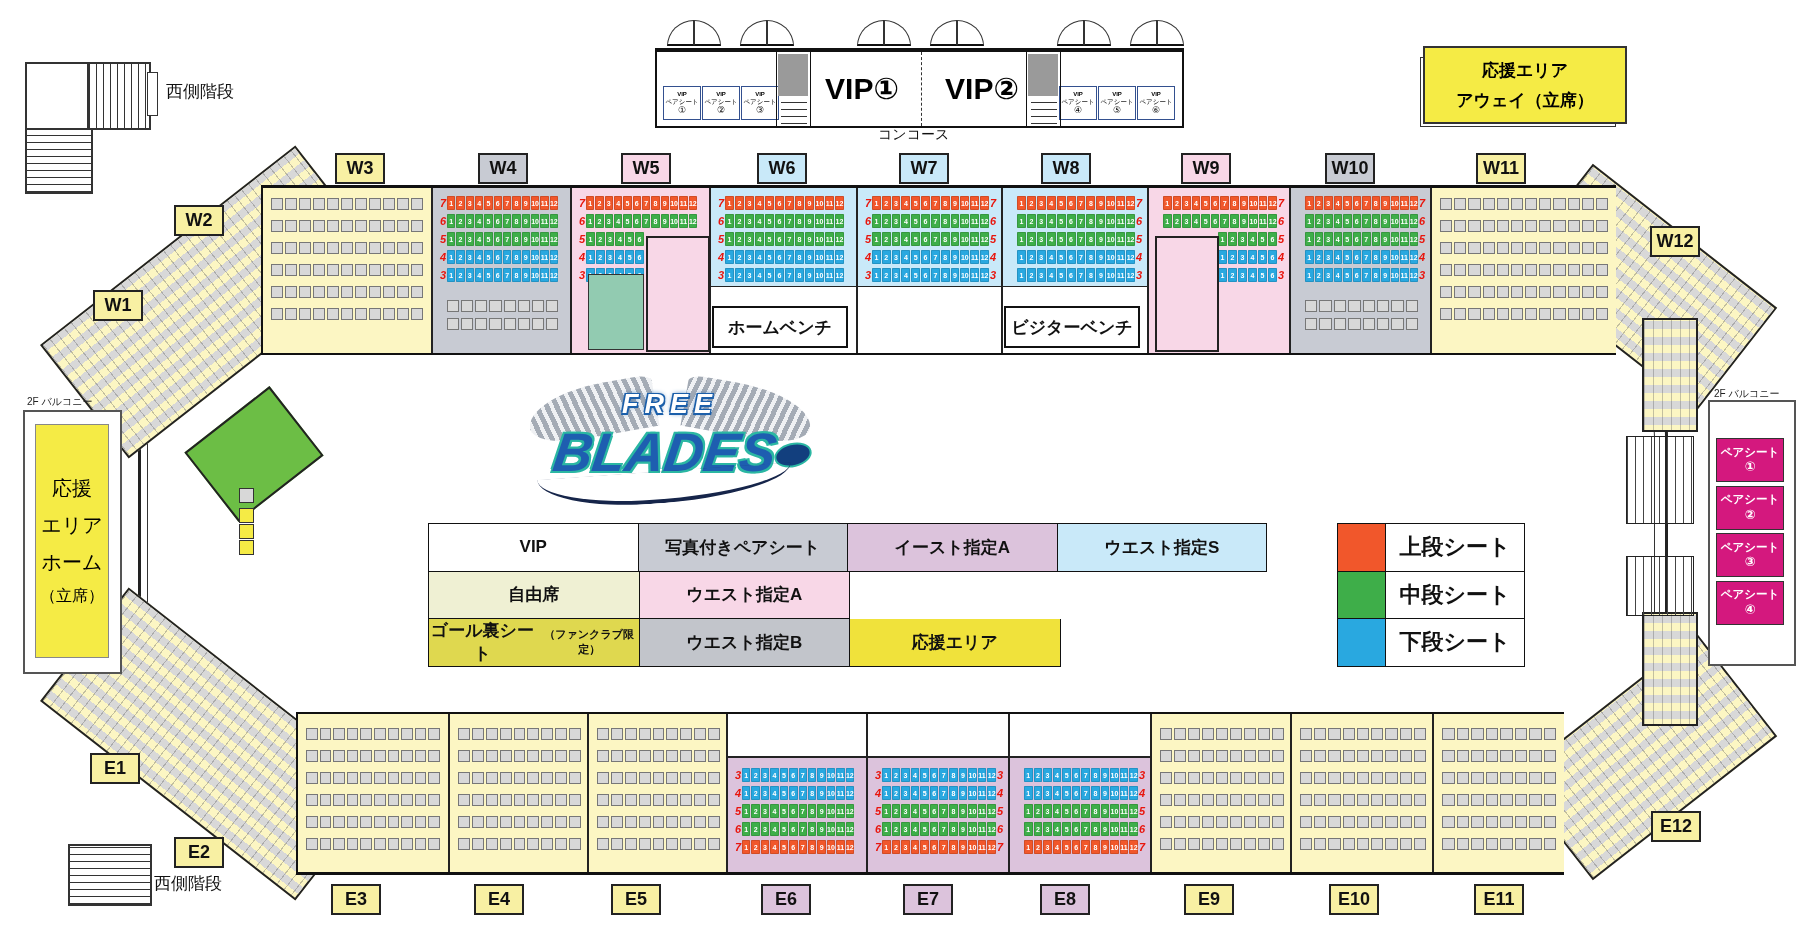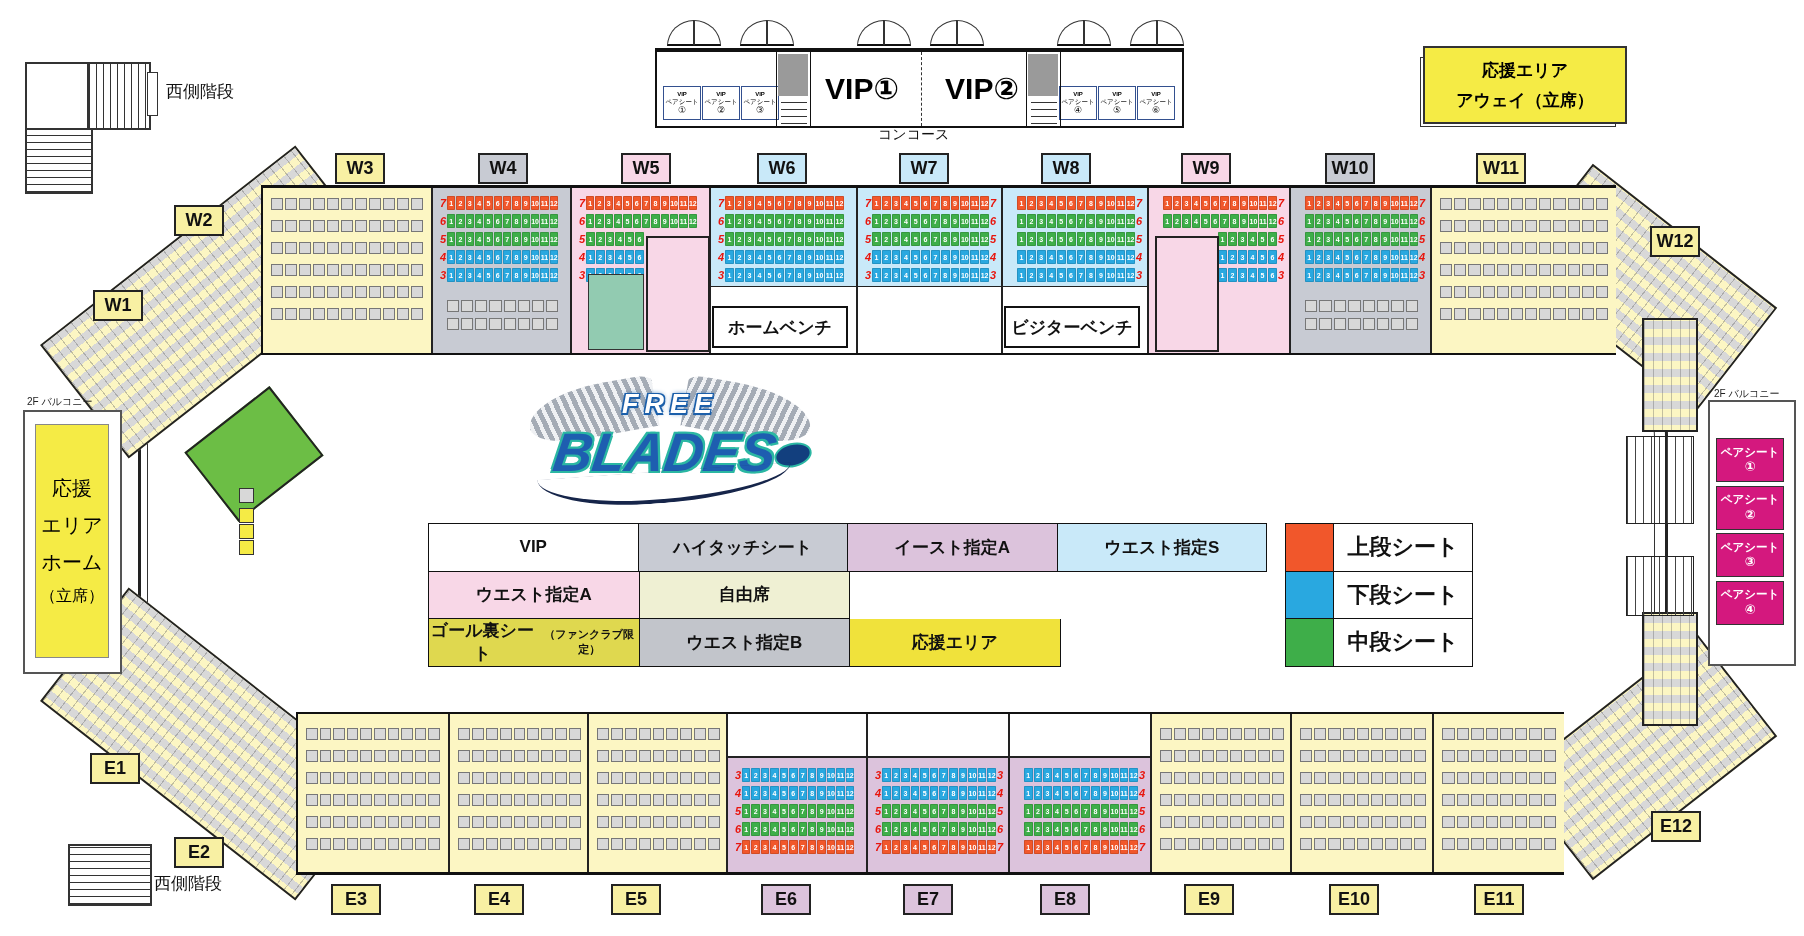--- a/index.html
+++ b/index.html
@@ -1596,63 +1596,63 @@
     <div class="abs" style="left:18px;top:86px;width:254px;height:28px;border-bottom:4px solid #16254A;border-radius:0 0 55% 45%/0 0 100% 100%;transform:rotate(-4deg);"></div>
   </div>
 
 
   <div id="legend" class="abs" style="left:428px;top:523px;width:838px;height:143px;border-top:1.5px solid #111;border-left:1.5px solid #111;z-index:4;background:#fff;">
       <div style="display: flex; height: 47.6px;">
         <div class="legend-cell" style="width: 209.5px; background: rgb(255, 255, 255); flex-direction: row; gap: 4px;">
           <span>VIP</span>
         </div>
         <div class="legend-cell" style="width: 209.5px; background: rgb(200, 203, 211); flex-direction: row; gap: 4px;">
-          <span>ハイタッチシート</span>
+          <span>写真付きペアシート</span>
         </div>
         <div class="legend-cell" style="width: 209.5px; background: rgb(220, 195, 220); flex-direction: row; gap: 4px;">
           <span>イースト指定A</span>
         </div>
         <div class="legend-cell" style="width: 209.5px; background: rgb(201, 233, 249); flex-direction: row; gap: 4px;">
           <span>ウエスト指定S</span>
         </div>
       </div>
       <div style="display: flex; height: 47.6px;">
+        <div class="legend-cell" style="width: 209.5px; background: rgb(239, 240, 211); flex-direction: row; gap: 4px;">
+          <span>自由席</span>
+        </div>
         <div class="legend-cell" style="width: 209.5px; background: rgb(248, 215, 231); flex-direction: row; gap: 4px;">
           <span>ウエスト指定A</span>
-        </div>
-        <div class="legend-cell" style="width: 209.5px; background: rgb(239, 240, 211); flex-direction: row; gap: 4px;">
-          <span>自由席</span>
         </div>
       </div>
       <div style="display: flex; height: 47.6px;">
         <div class="legend-cell" style="width: 209.5px; background: rgb(223, 216, 79); flex-direction: row; gap: 4px;">
           <span>ゴール裏シート</span>
           <span style="font-size: 11px;">（ファンクラブ限定）</span>
         </div>
         <div class="legend-cell" style="width: 209.5px; background: rgb(194, 197, 203); flex-direction: row; gap: 4px;">
           <span>ウエスト指定B</span>
         </div>
         <div class="legend-cell" style="width: 209.5px; background: rgb(240, 226, 59); flex-direction: row; gap: 4px;">
           <span>応援エリア</span>
         </div>
       </div>
     </div>
 
-  <div id="tiers" class="abs" style="left:1285px;top:523px;width:187px;height:143px;border-top:1.5px solid #111;border-left:1.5px solid #111;z-index:4;background:#bef264;">
+  <div id="tiers" class="abs" style="left:1337px;top:523px;width:187px;height:143px;border-top:1.5px solid #111;border-left:1.5px solid #111;z-index:4;background:#bef264;">
       <div style="display: flex; height: 47.6px;">
         <div class="legend-cell" style="width: 47px; background: rgb(241, 87, 43);"></div>
         <div class="legend-cell" style="flex: 1 1 0%; background: rgb(255, 255, 255); font-size: 22px; font-weight: 600;">上段シート</div>
       </div>
       <div style="display: flex; height: 47.6px;">
+        <div class="legend-cell" style="width: 47px; background: rgb(62, 174, 73);"></div>
+        <div class="legend-cell" style="flex: 1 1 0%; background: rgb(255, 255, 255); font-size: 22px; font-weight: 600;">中段シート</div>
+      </div>
+      <div style="display: flex; height: 47.6px;">
         <div class="legend-cell" style="width: 47px; background: rgb(41, 168, 224);"></div>
         <div class="legend-cell" style="flex: 1 1 0%; background: rgb(255, 255, 255); font-size: 22px; font-weight: 600;">下段シート</div>
-      </div>
-      <div style="display: flex; height: 47.6px;">
-        <div class="legend-cell" style="width: 47px; background: rgb(62, 174, 73);"></div>
-        <div class="legend-cell" style="flex: 1 1 0%; background: rgb(255, 255, 255); font-size: 22px; font-weight: 600;">中段シート</div>
       </div>
     </div>
 
   <div id="markers">
       <div style="position: absolute; left: 239px; top: 488px; width: 13px; height: 13px; background: rgb(216, 216, 216); border: 1.5px solid rgb(51, 51, 51); z-index: 2;"></div>
       <div style="position: absolute; left: 239px; top: 508px; width: 13px; height: 13px; background: rgb(245, 235, 69); border: 1.5px solid rgb(51, 51, 51); z-index: 2;"></div>
       <div style="position: absolute; left: 239px; top: 524px; width: 13px; height: 13px; background: rgb(245, 235, 69); border: 1.5px solid rgb(51, 51, 51); z-index: 2;"></div>
       <div style="position: absolute; left: 239px; top: 540px; width: 13px; height: 13px; background: rgb(245, 235, 69); border: 1.5px solid rgb(51, 51, 51); z-index: 2;"></div>
     </div>
 

